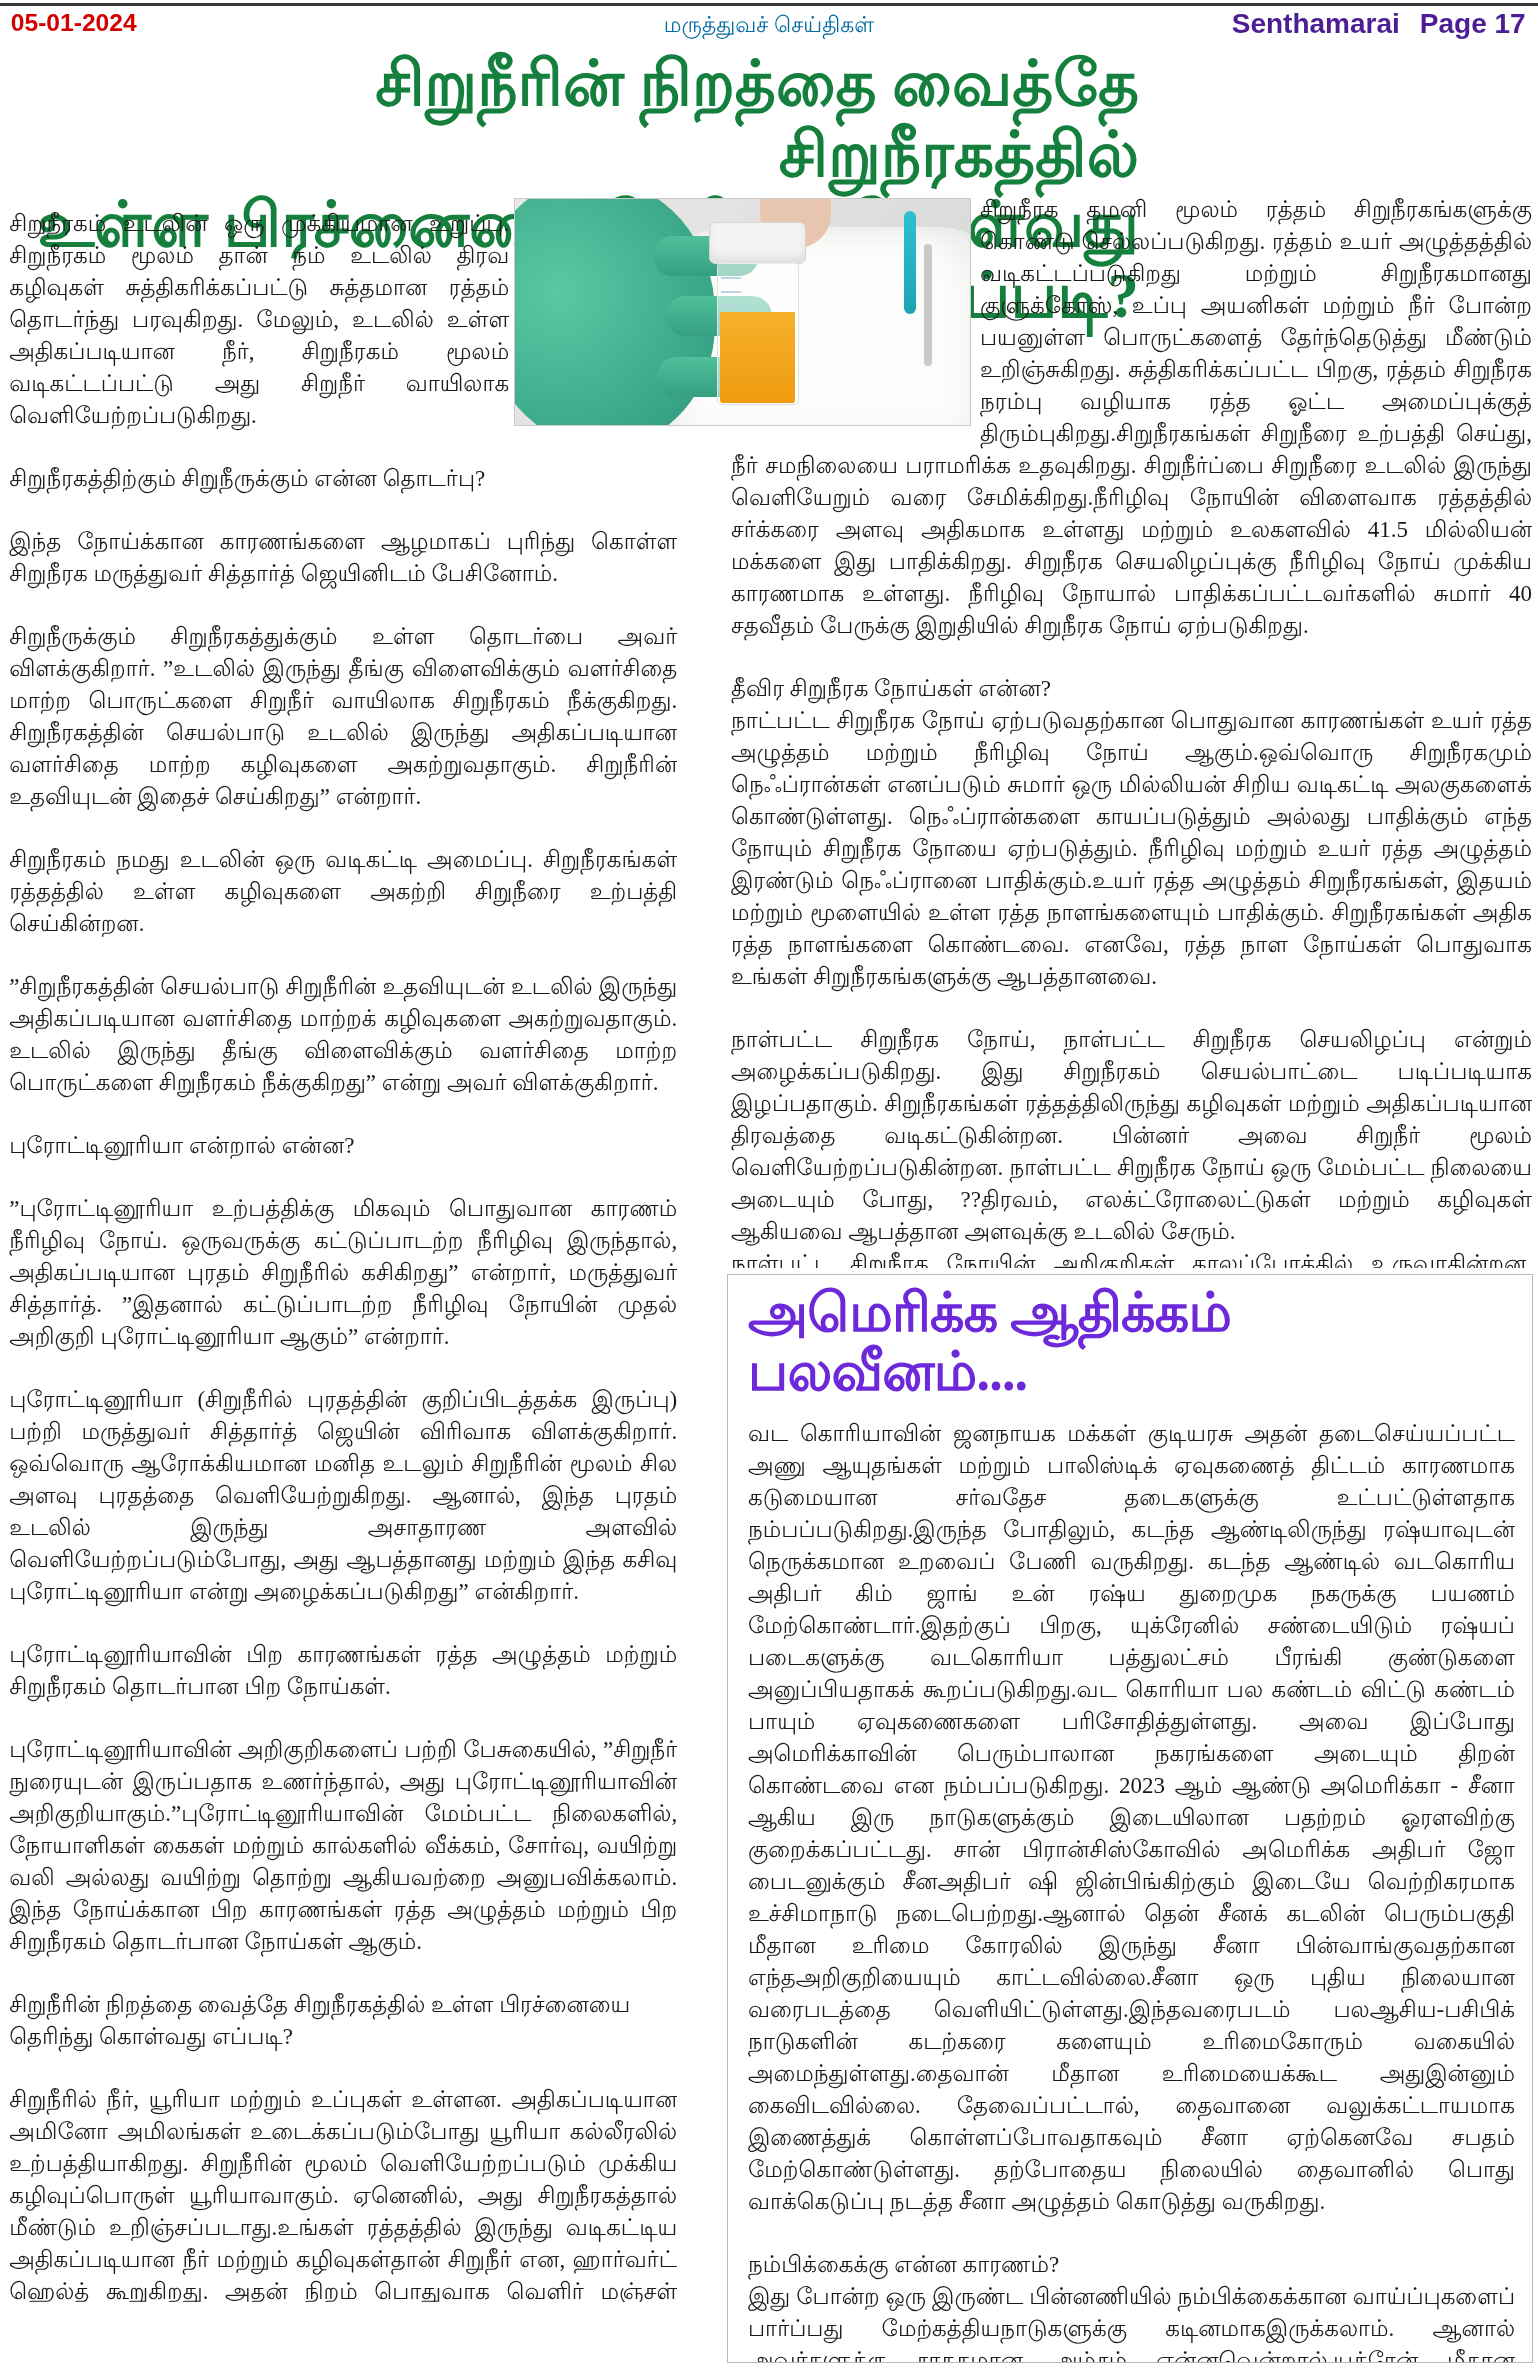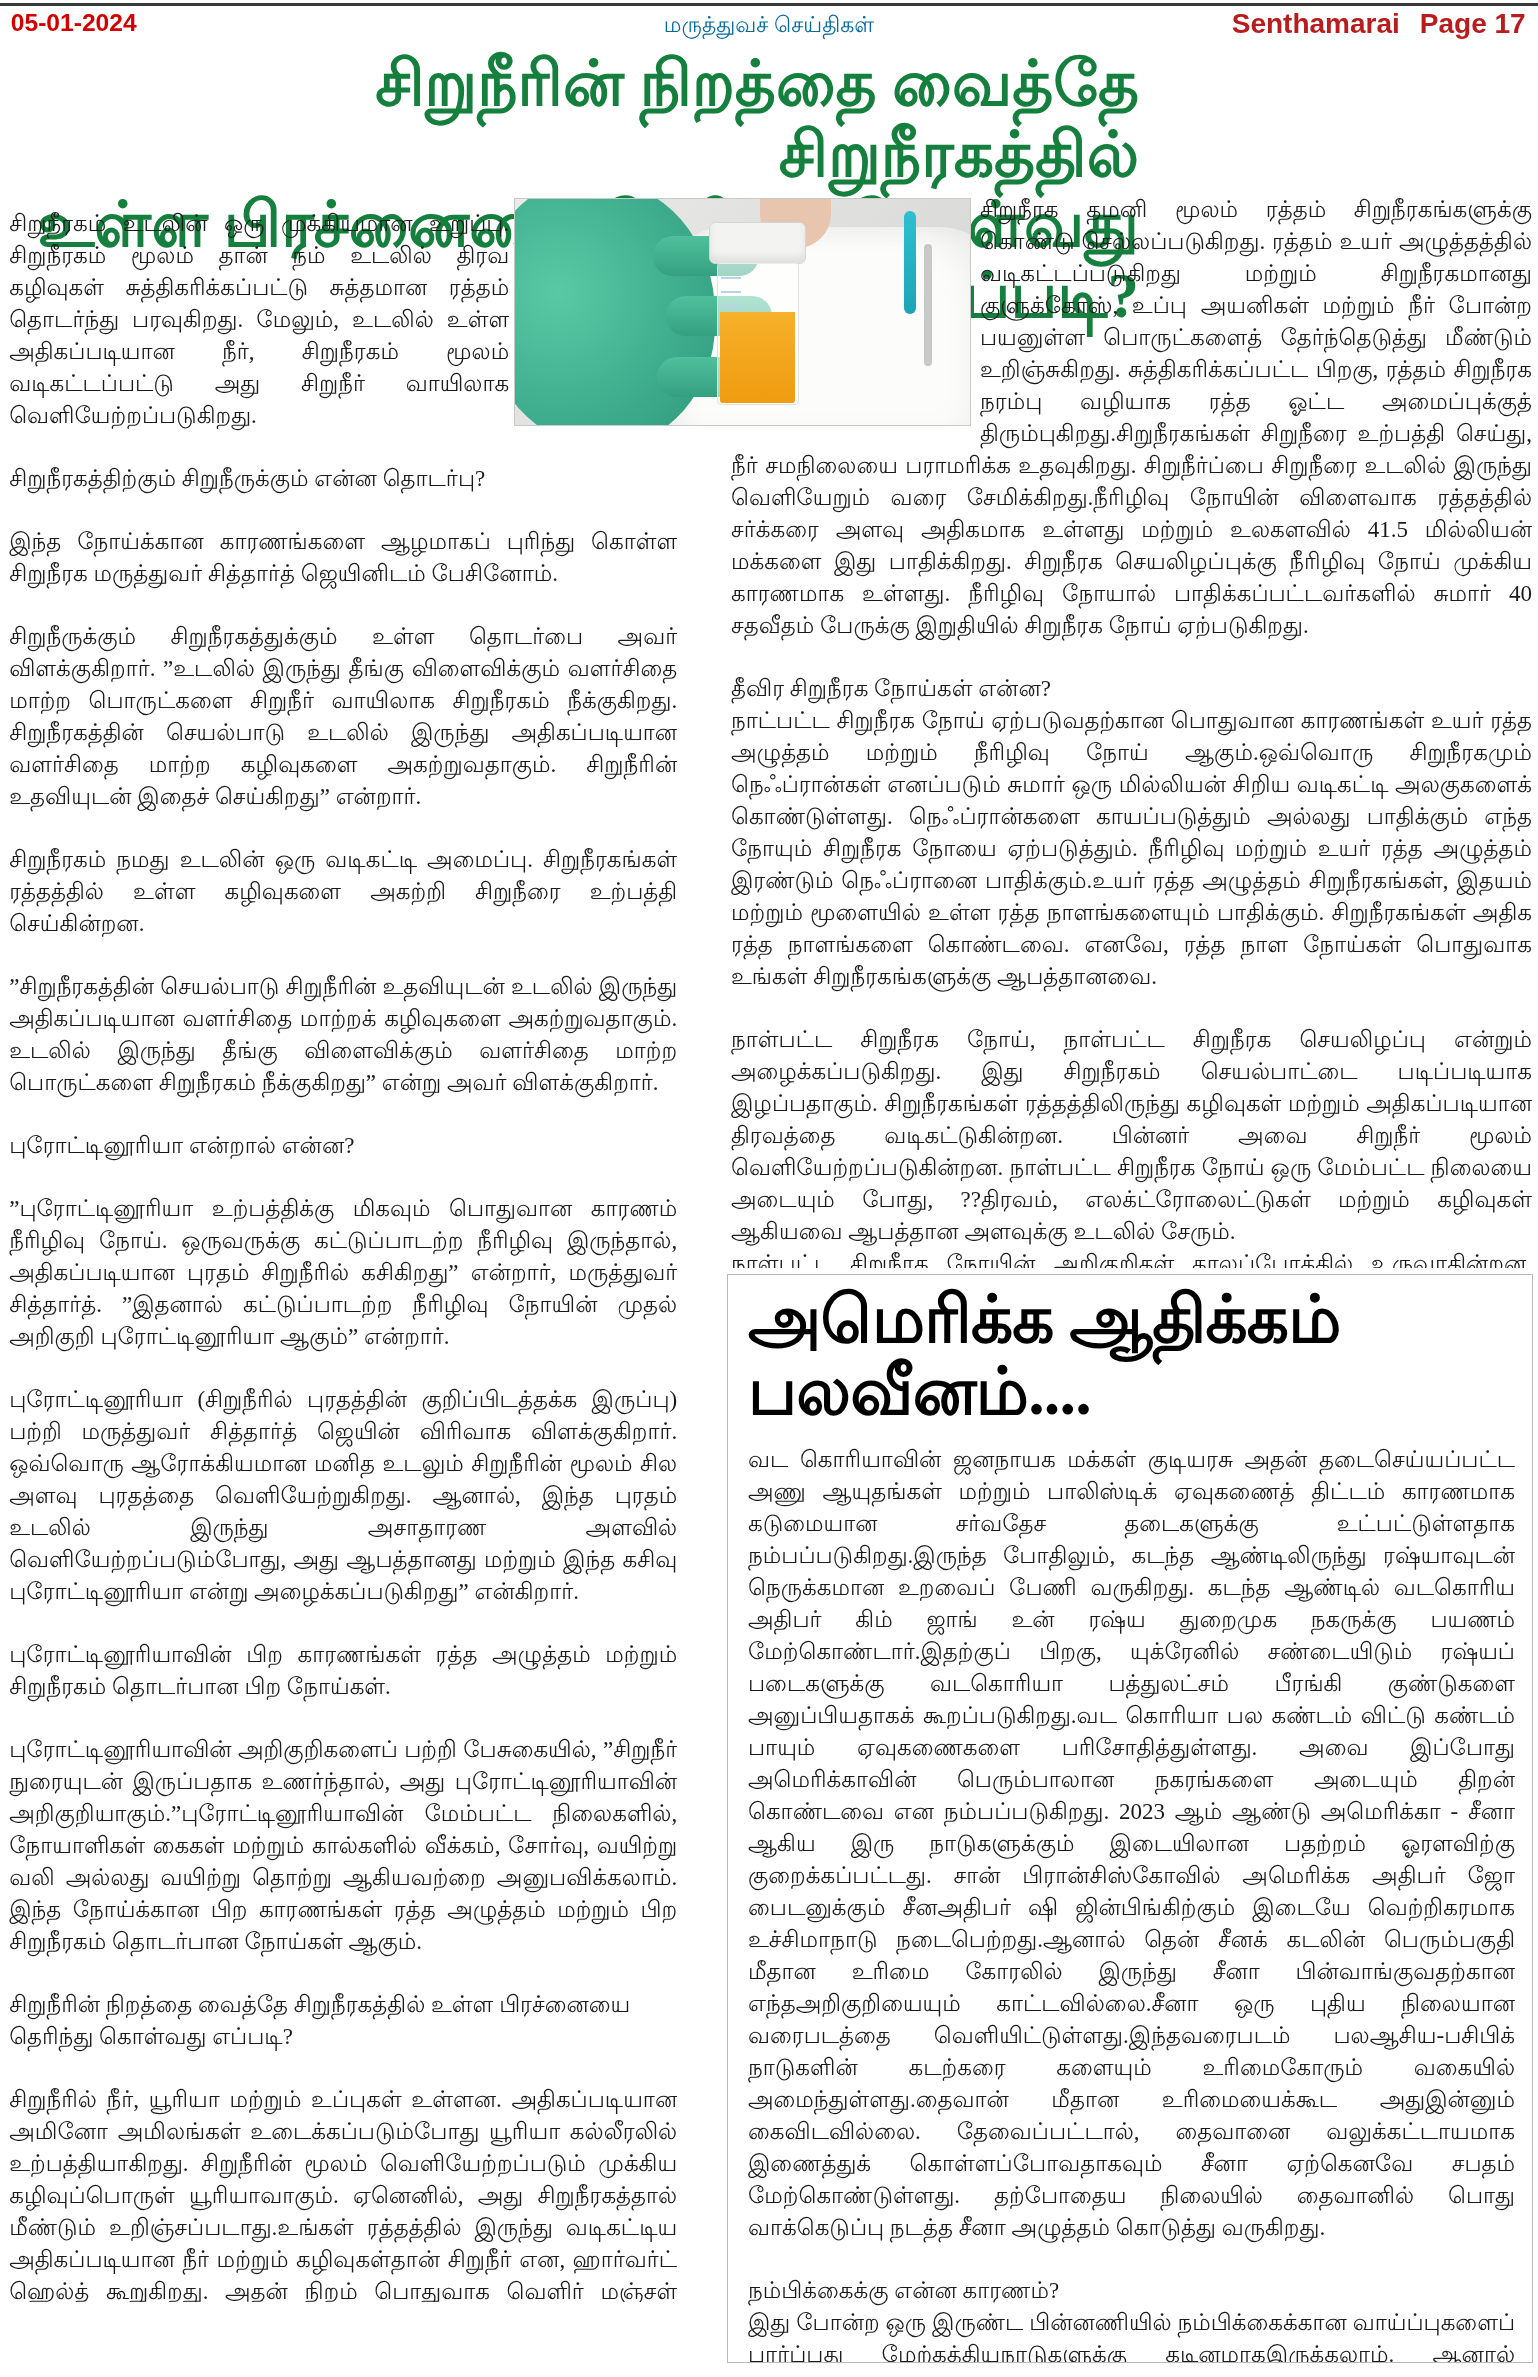--- a/index.html
+++ b/index.html
@@ -13,21 +13,21 @@
   }
   .abs { position:absolute; }
 
   
   .top-rule { left:0; top:3.1px; width:1538px; height:3.1px; background:#3a3a3a; }
   .hdr-date { left:10.8px; top:9.2px; font-family:"Liberation Sans",sans-serif;
               font-weight:bold; font-size:24.6px; color:#d40000; }
   .hdr-center { left:0; right:0; top:12.3px; text-align:center;
               font-size:22px; color:#0369a1; }
   .hdr-right { right:12.3px; top:7.7px; font-family:"Liberation Sans",sans-serif;
-              font-weight:bold; font-size:28px; color:#b91c1c; }
+              font-weight:bold; font-size:28px; color:#4c1d95; }
   .hdr-right .gap { display:inline-block; width:20px; }
 
   
   .headline { left:31px; top:49px; width:1108px; text-align:right;
               font-weight:bold; font-size:63px; line-height:1.12; color:#15803d; }
 
   
   .photo { left:514px; top:198px; width:457px; height:228px; overflow:hidden;
            background:linear-gradient(135deg,#eaeae8 0%,#dddddb 60%,#d4d4d2 100%);
            border:0.8px solid #c9c9c7; z-index:5; }
@@ -63,21 +63,21 @@
   .wrap-r { float:right; width:168px; height:206px; }
   .wrap-l { float:left;  width:249px; height:235px; }
   .col p, .col h3 { margin-top:31px; font-size:23px; font-weight:normal; }
   .col .first { margin-top:0; }
   .col .tight { margin-top:0; }
   .col h3 { text-align:left; }
 
   
   .a2-box { left:727px; top:1274px; width:806px; height:1089px;
             border:1.5px solid #b9b9b7; padding:6.2px 17px 7.7px 20px; overflow:hidden; }
-  .a2-head { font-weight:bold; font-size:66px; line-height:1.08; color:#000000;
+  .a2-head { font-weight:bold; font-size:54px; line-height:1.08; color:#6d28d9;
              letter-spacing:-0.8px; margin:3.1px 0 17px 0; }
   .a2-box .col2 { font-size:23px; line-height:32px; text-align:justify; }
   .a2-box .col2 p, .a2-box .col2 h3 { margin-top:31px; font-size:23px; font-weight:normal; }
   .a2-box .col2 .first, .a2-box .col2 .tight { margin-top:0; }
   .a2-box .col2 h3 { text-align:left; }
 </style>
 </head>
 <body>
 
 <div class="abs top-rule"></div>

